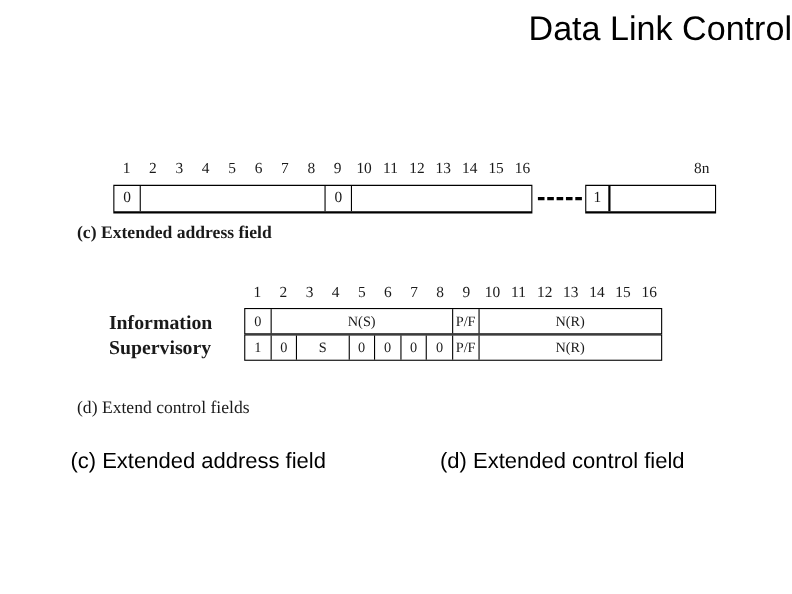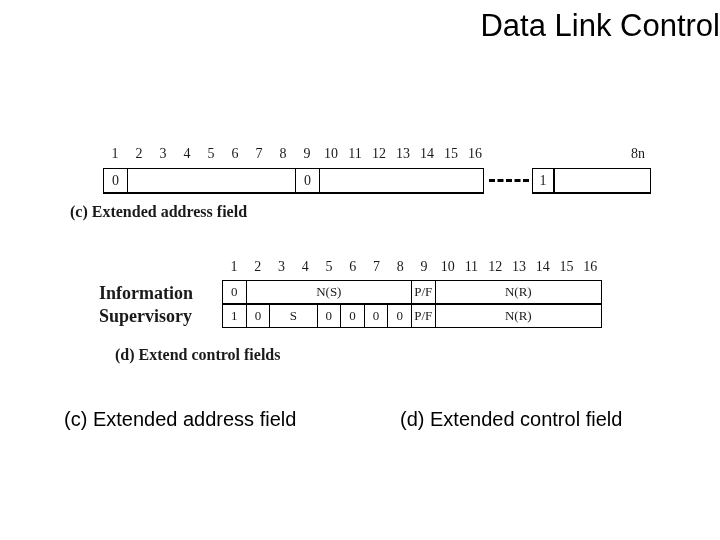--- a/index.html
+++ b/index.html
@@ -66,21 +66,21 @@
     width:380px;height:24px;border:1px solid #000;box-sizing:border-box;
     display:flex;
   }
   .d-cell{
     box-sizing:border-box;height:100%;border-right:1px solid #000;
     display:flex;align-items:center;justify-content:center;
     font-family:"Liberation Serif","DejaVu Serif",serif;font-size:13px;color:#1a1a1a;
     white-space:nowrap;overflow:visible;
   }
   .d-label{
-    position:absolute;left:70px;top:346px;font-size:16px;font-weight:bold;margin-left:45px;
+    position:absolute;left:70px;top:362px;font-size:16px;font-weight:normal;
   }
 
   
   .caption{position:absolute;top:408px;font-size:20px;color:#000;}
   .caption.left{left:64px;}
   .caption.right{left:400px;text-align:center;}
 </style>
 </head>
 <body>
 

